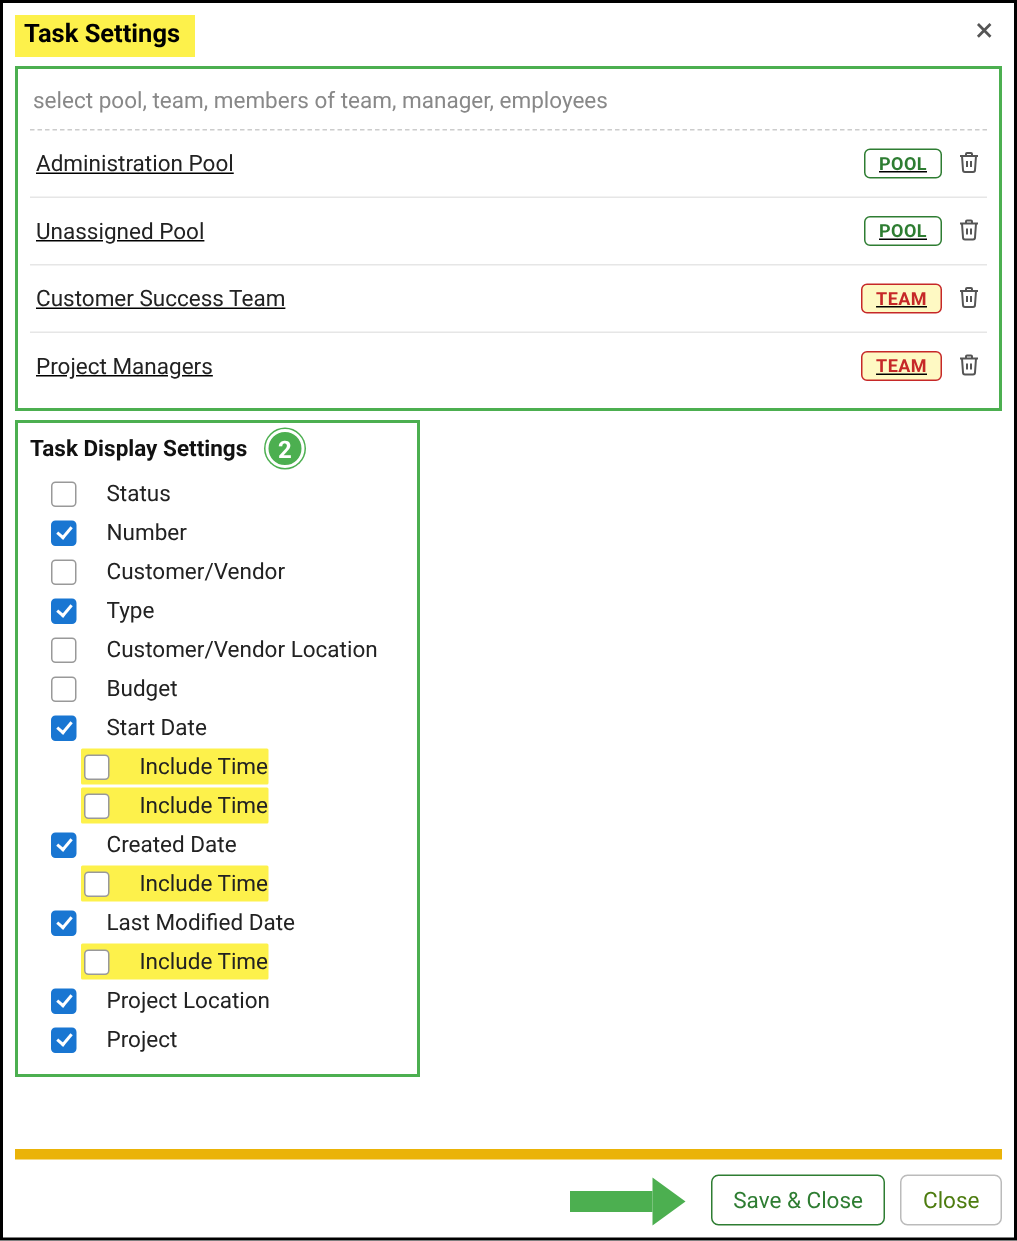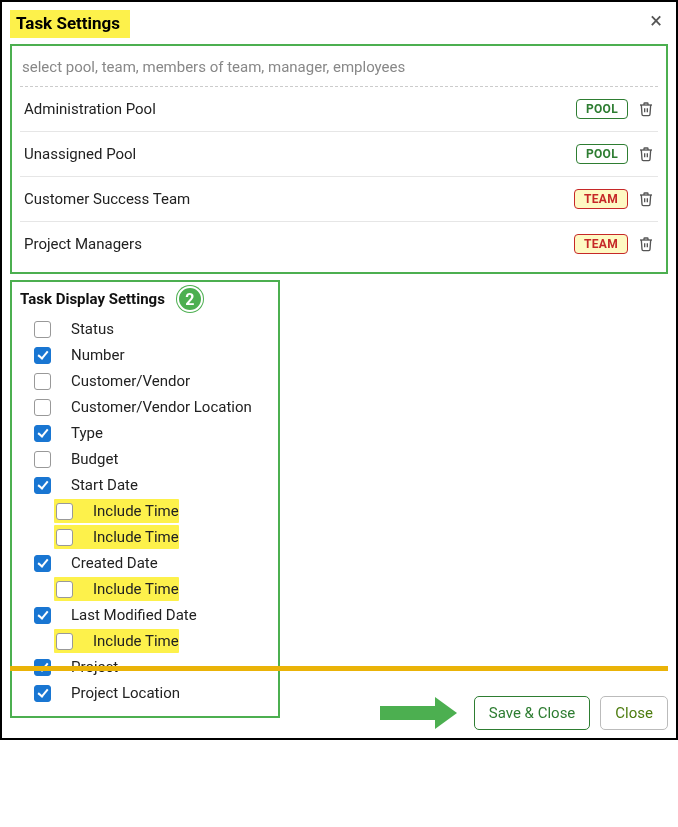--- a/index.html
+++ b/index.html
@@ -4,21 +4,21 @@
 <style>
   * { box-sizing: border-box; }
   body {
     margin: 0;
     padding: 0;
     font-family: -apple-system, BlinkMacSystemFont, "Segoe UI", Roboto, Arial, sans-serif;
     background: #fff;
   }
   .frame {
     width: 678px;
-    height: 740px;
+    height: 827px;
     border: 2px solid #000;
     background: #fff;
     position: relative;
     padding: 8px;
   }
   .header {
     display: flex;
     align-items: flex-start;
     justify-content: space-between;
     margin-bottom: 6px;
@@ -87,29 +87,29 @@
     padding: 6px 2px 10px 2px;
     border-bottom: 1px dashed #ccc;
     cursor: text;
   }
   .group-item {
     display: flex;
     align-items: center;
     justify-content: space-between;
     padding: 12px 4px;
     border-bottom: 1px solid #e6e6e6;
+    text-decoration: underline;
   }
   .group-item:last-child { border-bottom: none; }
   .group-name {
     font-size: 15px;
     color: #222;
   }
   .group-right {
     display: flex;
-    align-items: center;
     gap: 10px;
   }
   .pill {
     font-size: 12px;
     font-weight: 700;
     padding: 2px 9px;
     border-radius: 4px;
     letter-spacing: .3px;
   }
   .pill-pool {
@@ -196,25 +196,25 @@
   }
   .clabel {
     font-size: 15px;
     color: #222;
   }
 
   .footer {
     position: absolute;
     left: 8px; right: 8px; bottom: 8px;
     display: flex;
-    align-items: center;
+    align-items: flex-end;
     justify-content: flex-end;
     gap: 10px;
-    padding-top: 25px;
-    border-top: 5px solid #eab308;
+    padding-top: 10px;
+    border-top: 7px solid #eab308;
   }
   .arrow {
     position: absolute;
     left: 370px;
     display: flex;
     align-items: center;
   }
   .arrow .shaft {
     width: 55px; height: 14px;
     background: #4caf50;
@@ -327,28 +327,28 @@
         </div>
         <div class="check-row">
           <span class="cbox checked"></span>
           <span class="clabel">Number</span>
         </div>
         <div class="check-row">
           <span class="cbox"></span>
           <span class="clabel">Customer/Vendor</span>
         </div>
         <div class="check-row">
+          <span class="cbox checked"></span>
+          <span class="clabel">Type</span>
+        </div>
+        <div class="check-row">
           <span class="cbox"></span>
           <span class="clabel">Customer/Vendor Location</span>
         </div>
         <div class="check-row">
-          <span class="cbox checked"></span>
-          <span class="clabel">Type</span>
-        </div>
-        <div class="check-row">
           <span class="cbox"></span>
           <span class="clabel">Budget</span>
         </div>
         <div class="check-row">
           <span class="cbox checked"></span>
           <span class="clabel">Start Date</span>
         </div>
         <div class="check-row indent hl">
           <span class="cbox"></span>
           <span class="clabel">Include Time</span>
@@ -368,25 +368,25 @@
         <div class="check-row">
           <span class="cbox checked"></span>
           <span class="clabel">Last Modified Date</span>
         </div>
         <div class="check-row indent hl">
           <span class="cbox"></span>
           <span class="clabel">Include Time</span>
         </div>
         <div class="check-row">
           <span class="cbox checked"></span>
+          <span class="clabel">Project Location</span>
+        </div>
+        <div class="check-row">
+          <span class="cbox checked"></span>
           <span class="clabel">Project</span>
-        </div>
-        <div class="check-row">
-          <span class="cbox checked"></span>
-          <span class="clabel">Project Location</span>
         </div>
       </div>
   </div>
 
   <div class="footer">
     <div class="arrow">
       <div class="shaft"></div>
         <div class="head"></div>
     </div>
     <div class="btn btn-primary">Save &amp; Close</div>

